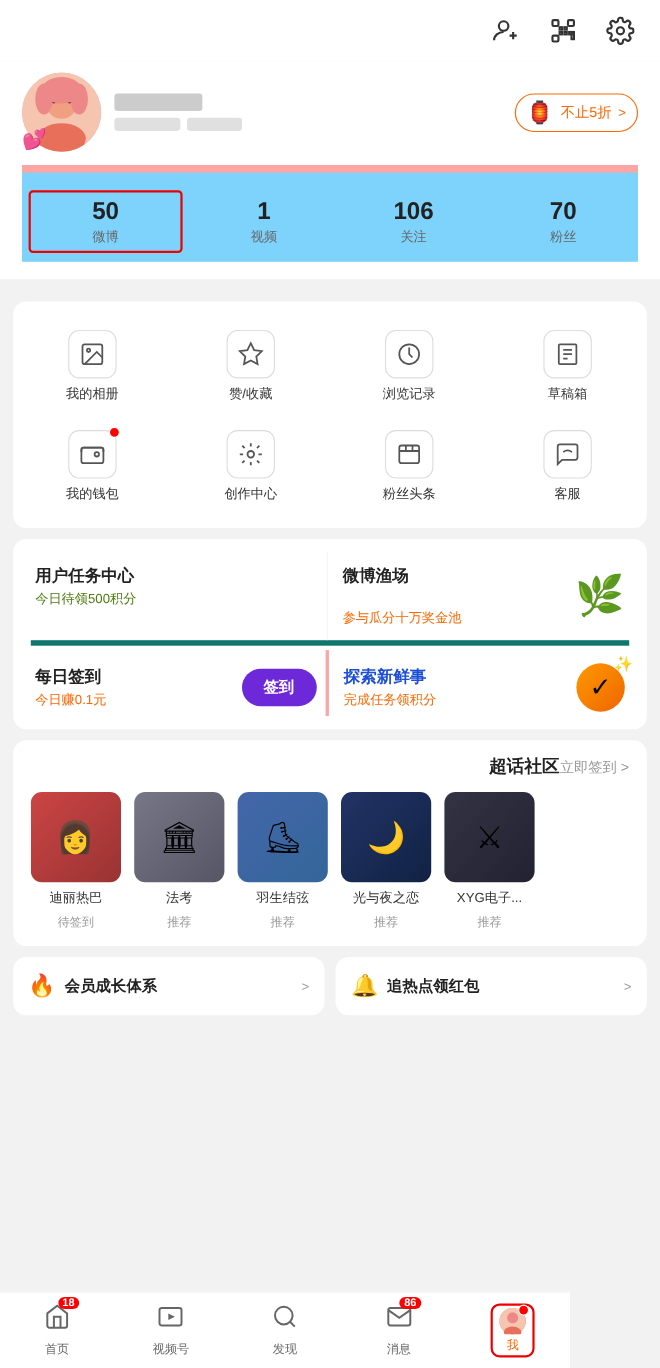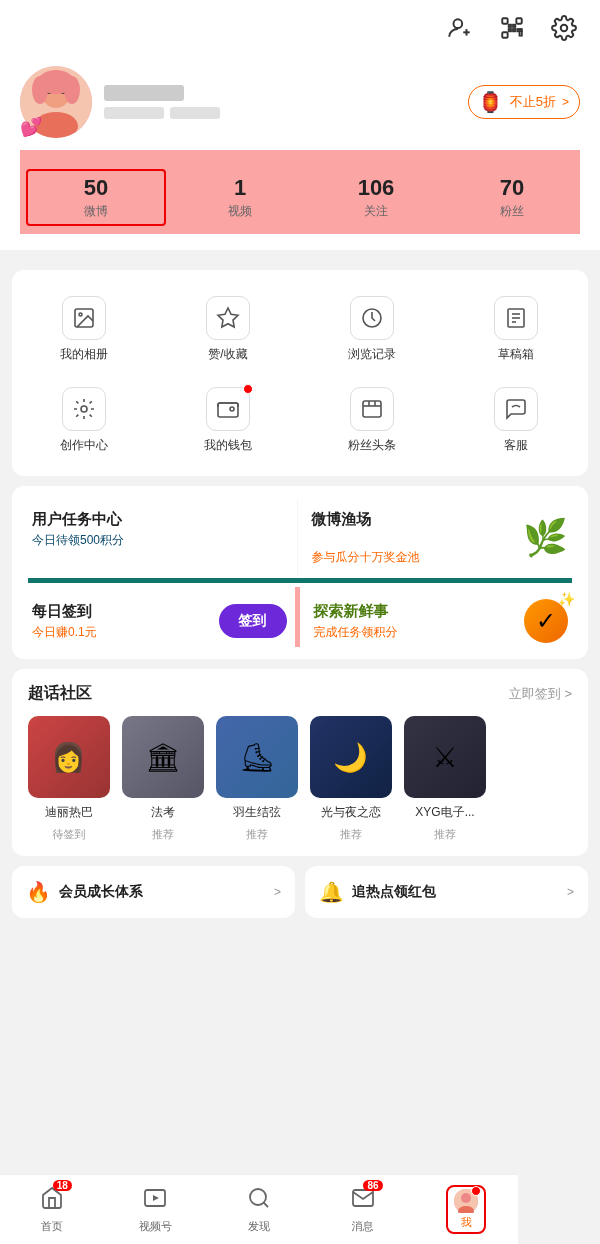--- a/index.html
+++ b/index.html
@@ -87,25 +87,25 @@
       font-size: 13px;
       font-weight: 500;
     }
     .promo-arrow {
       color: #f60;
       font-size: 12px;
     }
 
     
     .stats-row {
-      background: #fca5a5;
+      background: #7dd3fc;
       display: flex;
       align-items: center;
       padding: 16px 0 8px;
-      border-top: 3px solid #fca5a5;
+      border-top: 7px solid #fca5a5;
       margin-top: 12px;
     }
     .stat-item {
       flex: 1;
       text-align: center;
       cursor: pointer;
     }
     .stat-item.highlighted {
       border: 2px solid #e00;
       border-radius: 4px;
@@ -189,21 +189,21 @@
 
     
     .section-card {
       background: #fff;
       border-radius: 12px;
       margin: 0 12px 10px;
       padding: 14px 16px;
     }
     .section-header {
       display: flex;
-      justify-content: space-between;
+      justify-content: flex-end;
       align-items: center;
       margin-bottom: 12px;
     }
     .section-title {
       font-size: 16px;
       font-weight: 700;
       color: #222;
     }
     .section-action {
       font-size: 13px;
@@ -487,38 +487,38 @@
           <line x1="8" y1="12" x2="16" y2="12"></line>
           <line x1="8" y1="16" x2="12" y2="16"></line>
         </svg>
       </div>
       <span class="menu-label">草稿箱</span>
     </div>
   </div>
   <div class="menu-grid">
 
     <div class="menu-item">
-      <div class="menu-icon-wrap">
-        <svg width="24" height="24" viewBox="0 0 24 24" fill="none" stroke="#555" stroke-width="1.6">
-          <circle cx="12" cy="12" r="3"></circle>
-          <path d="M12 2v3M12 19v3M4.22 4.22l2.12 2.12M17.66 17.66l2.12 2.12M2 12h3M19 12h3M4.22 19.78l2.12-2.12M17.66 6.34l2.12-2.12"></path>
-        </svg>
-      </div>
-      <span class="menu-label">创作中心</span>
-    </div>
-    <div class="menu-item">
       <div class="menu-icon-wrap wallet-icon">
         <div class="red-dot"></div>
         <svg width="24" height="24" viewBox="0 0 24 24" fill="none" stroke="#555" stroke-width="1.6">
           <rect x="2" y="6" width="20" height="14" rx="2"></rect>
           <path d="M16 14a2 2 0 1 0 0-4 2 2 0 0 0 0 4z"></path>
           <path d="M22 10V8a2 2 0 0 0-2-2H4a2 2 0 0 0-2 2v2"></path>
         </svg>
       </div>
       <span class="menu-label">我的钱包</span>
+    </div>
+    <div class="menu-item">
+      <div class="menu-icon-wrap">
+        <svg width="24" height="24" viewBox="0 0 24 24" fill="none" stroke="#555" stroke-width="1.6">
+          <circle cx="12" cy="12" r="3"></circle>
+          <path d="M12 2v3M12 19v3M4.22 4.22l2.12 2.12M17.66 17.66l2.12 2.12M2 12h3M19 12h3M4.22 19.78l2.12-2.12M17.66 6.34l2.12-2.12"></path>
+        </svg>
+      </div>
+      <span class="menu-label">创作中心</span>
     </div>
     <div class="menu-item">
       <div class="menu-icon-wrap">
         <svg width="24" height="24" viewBox="0 0 24 24" fill="none" stroke="#555" stroke-width="1.6">
           <rect x="3" y="4" width="18" height="16" rx="2"></rect>
           <line x1="3" y1="9" x2="21" y2="9"></line>
           <line x1="9" y1="4" x2="9" y2="9"></line>
           <line x1="15" y1="4" x2="15" y2="9"></line>
         </svg>
       </div>
@@ -534,42 +534,42 @@
       <span class="menu-label">客服</span>
     </div>
   </div>
 </div>
 
 <div class="task-card">
 
   <div style="display:flex; gap:0; border-bottom: 5px solid #0f766e;">
     <div style="flex:1; padding:12px 8px 12px 4px; cursor:pointer; border-right:1px solid #f5f5f5;">
       <div style="font-size:15px;font-weight:700;color:#222;">用户任务中心</div>
-      <div style="font-size:12px;color:#0c4a6e;margin-top:3px;">今日待领500积分</div>
+      <div style="font-size:12px;color:#4d7c0f;margin-top:3px;">今日待领500积分</div>
     </div>
     <div style="flex:1; padding:12px 4px 12px 14px; cursor:pointer; display:flex; align-items:center; justify-content:space-between;">
       <div>
         <div style="font-size:15px;font-weight:700;color:#222;">微博渔场</div>
         <div style="font-size:12px;color:#f60;margin-top:20px;">参与瓜分十万奖金池</div>
       </div>
       <div style="font-size:36px;line-height:1;">🌿</div>
     </div>
   </div>
 
   <div style="display:flex; gap:0; margin-top:4px;">
-    <div style="flex:1; padding:12px 8px 4px 4px; cursor:pointer; border-right:5px solid #fca5a5; display:flex; align-items:center; justify-content:space-between;">
+    <div style="flex:1; padding:12px 8px 4px 4px; cursor:pointer; border-right:3px solid #fca5a5; display:flex; align-items:center; justify-content:space-between;">
       <div>
         <div style="font-size:15px;font-weight:700;color:#222;">每日签到</div>
         <div style="font-size:12px;color:#f60;margin-top:3px;">今日赚0.1元</div>
       </div>
       <button class="checkin-btn">签到</button>
     </div>
     <div style="flex:1; padding:12px 4px 4px 14px; cursor:pointer; display:flex; align-items:center; justify-content:space-between;">
       <div>
-        <div style="font-size:15px;font-weight:700;color:#4d7c0f;">探索新鲜事</div>
+        <div style="font-size:15px;font-weight:700;color:#1d4ed8;">探索新鲜事</div>
         <div style="font-size:12px;color:#f60;margin-top:3px;">完成任务领积分</div>
       </div>
       <div style="position:relative; width:44px; height:44px; background:linear-gradient(135deg,#f90,#e60); border-radius:50%; display:flex;align-items:center;justify-content:center; font-size:24px;">
         ✓
         <span style="position:absolute;top:-8px;right:-8px;font-size:14px;">✨</span>
       </div>
     </div>
   </div>
 </div>
 

